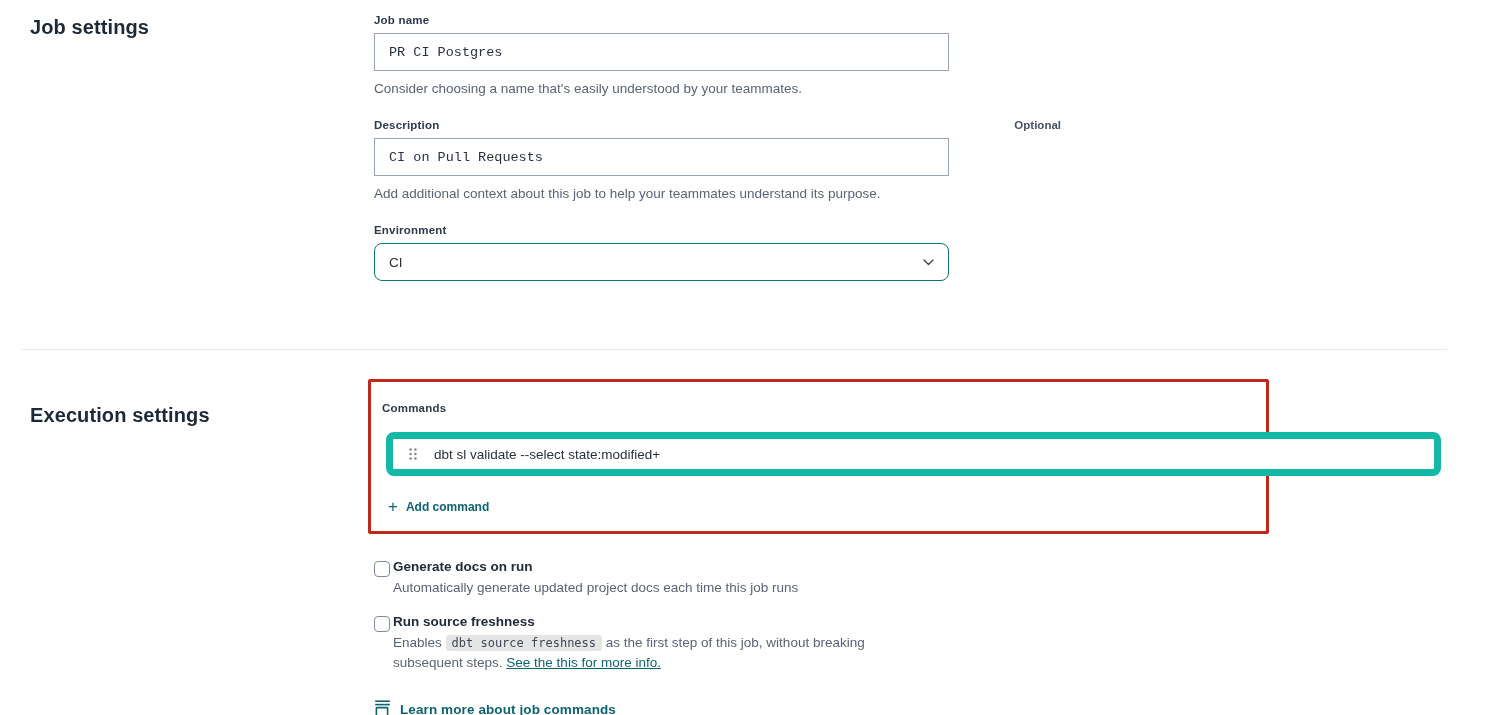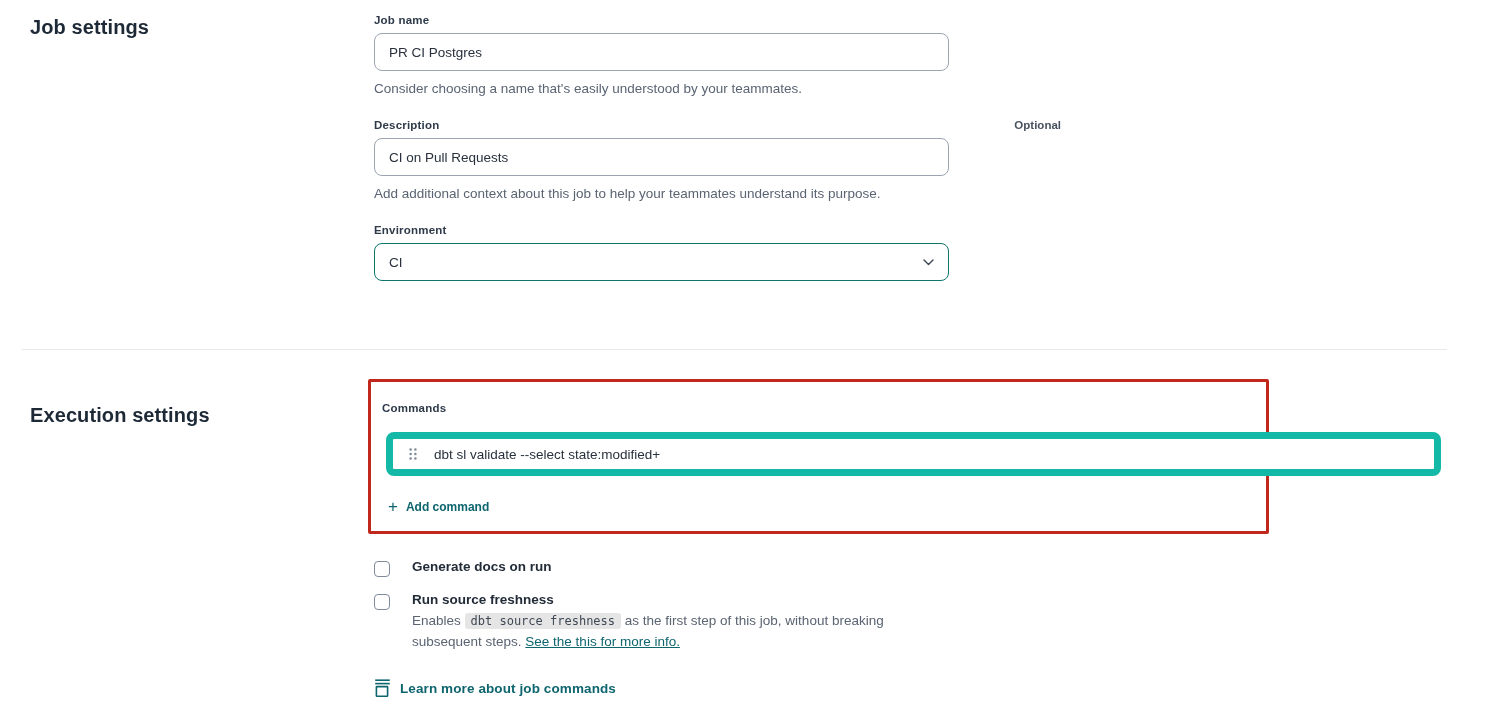--- a/index.html
+++ b/index.html
@@ -27,23 +27,23 @@
   }
   .label-row {
     display: flex; justify-content: space-between; align-items: baseline;
     width: 687px; margin-bottom: 7px;
   }
   .label-row .field-label { margin-bottom: 0; }
   .optional-badge { font-size: 11.5px; font-weight: 700; color: #49535f; }
 
   .text-input {
     width: 575px; height: 38px;
-    border: 1px solid #9aa5b1; border-radius: 8px;
+    border: 1px solid #9aa5b1; border-radius: 0;
     padding: 0 14px; font-size: 13.5px; color: #28313d;
-    font-family: Liberation Sans, sans-serif;
+    font-family: Liberation Mono, monospace;
     background: #fff; outline: none; display: block;
   }
   .helper-text {
     margin-top: 9px; font-size: 13.5px; color: #5a6472; line-height: 1.35;
   }
   .field-group { margin-bottom: 21px; }
 
   .select-box {
     width: 575px; height: 38px;
     border: 1px solid #0f766e; border-radius: 8px;
@@ -83,21 +83,21 @@
   }
   .add-command {
     display: inline-flex; align-items: center; gap: 8px;
     margin: 22px 0 2px 7px; cursor: pointer;
     color: #0e656e; background: none; border: none;
     font-family: "Liberation Sans", sans-serif;
   }
   .add-command .plus-icon { font-size: 17px; line-height: 1; font-weight: 400; }
   .add-command .add-label { font-size: 12px; font-weight: 700; }
 
-  .checkbox-group { display: flex; gap: 22px; margin-top: 25px; }
+  .checkbox-group { display: flex; gap: 3px; margin-top: 25px; }
   .checkbox-group + .checkbox-group { margin-top: 15px; }
   .checkbox {
     appearance: none; -webkit-appearance: none;
     width: 16px; height: 16px; margin-top: 2px; flex-shrink: 0;
     border: 1.5px solid #7f8b99; border-radius: 4px;
     background: #fff; cursor: pointer;
   }
   .checkbox-body { max-width: 545px; }
   .checkbox-title { font-size: 13.5px; font-weight: 700; color: #222c38; }
   .checkbox-helper {
@@ -190,20 +190,21 @@
         <button class="add-command">
           <span class="plus-icon">+</span>
           <span class="add-label">Add command</span>
         </button>
       </div>
 
       <div class="checkbox-group">
         <input type="checkbox" class="checkbox" style="">
         <div class="checkbox-body">
           <div class="checkbox-title">Generate docs on run</div>
+          <div class="checkbox-helper">Automatically generate updated project docs each time this job runs</div>
         </div>
       </div>
 
       <div class="checkbox-group">
         <input type="checkbox" class="checkbox" style="">
         <div class="checkbox-body">
           <div class="checkbox-title">Run source freshness</div>
           <div class="checkbox-helper"><span>Enables </span><span class="inline-code">dbt source freshness</span><span> as the first step of this job, without breaking subsequent steps. </span><a class="doc-link">See the this for more info.</a></div>
         </div>
       </div>

